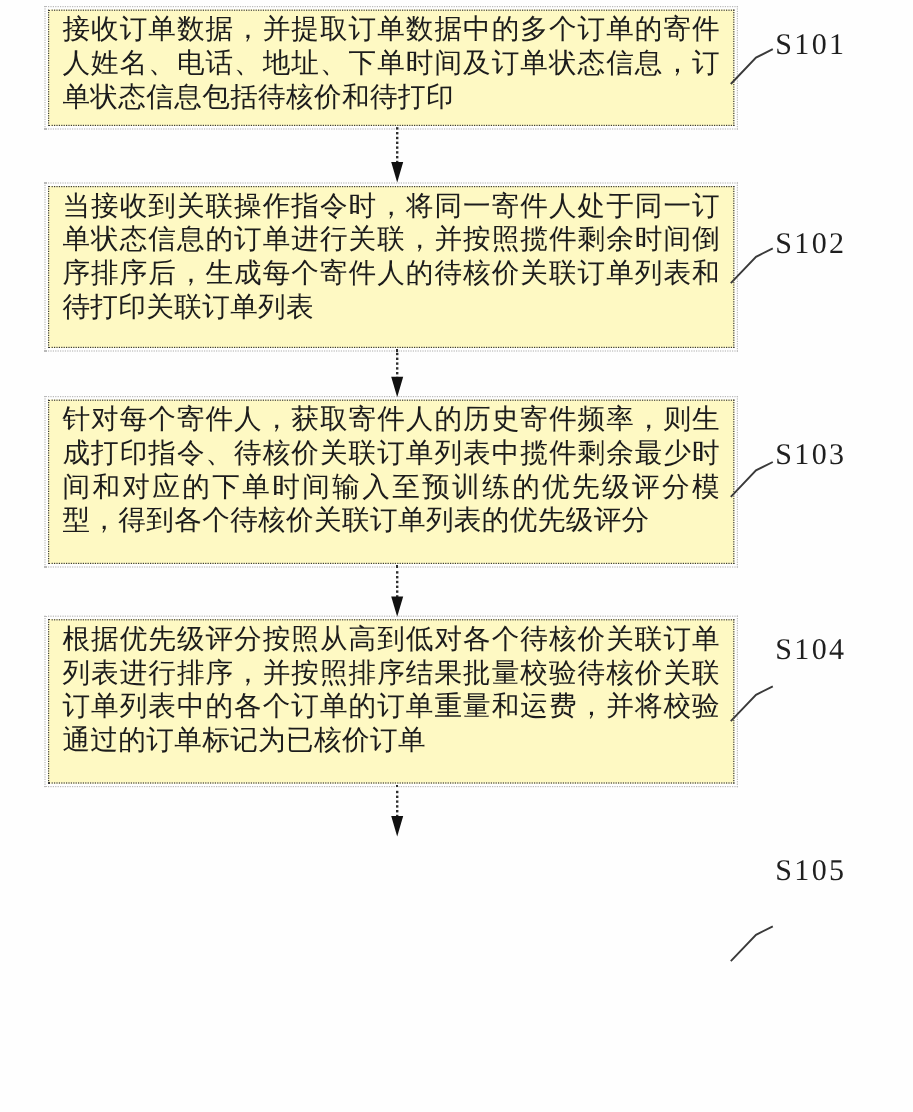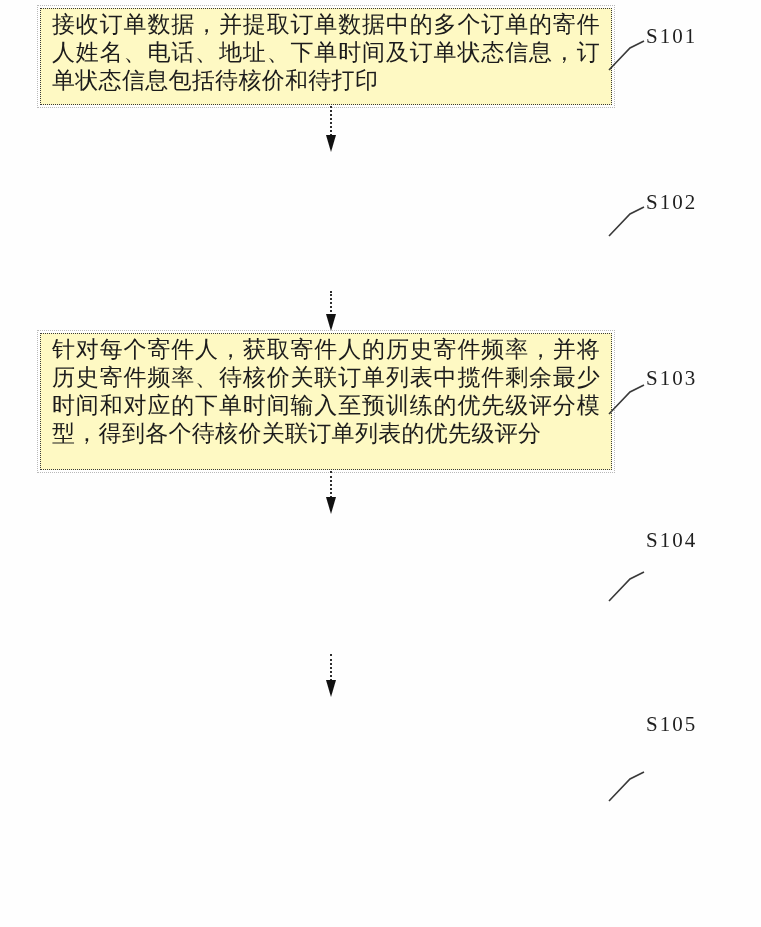--- a/index.html
+++ b/index.html
@@ -66,21 +66,21 @@
     height: 40px;
   }
   .leader path {
     fill: none;
     stroke: #3a3a3a;
     stroke-width: 1.6;
   }
   .step-label {
     position: absolute;
     left: 646px;
-    font-size: 21px;
+    font-size: 25px;
     letter-spacing: 2px;
     color: #1f1f1f;
     white-space: nowrap;
   }
 </style>
 </head>
 <body>
 
 <div class="canvas">
 
@@ -89,41 +89,47 @@
   </div>
   <div class="flow-arrow" style="top:106px; height:46px;">
     <span class="shaft"></span>
     <span class="head"></span>
   </div>
   <svg class="leader" style="left:606px; top:34px;" viewBox="0 0 40 40">
     <path d="M3 36 L24 14 L38 7"></path>
   </svg>
   <div class="step-label" style="top:24px;">S101</div>
 
+  <div class="step-box" style="top:155px; height:135px;">
+    <p class="step-text">当接收到关联操作指令时，将同一寄件人处于同一订单状态信息的订单进行关联，并按照揽件剩余时间倒序排序后，生成每个寄件人的待核价关联订单列表和待打印关联订单列表</p>
+  </div>
   <div class="flow-arrow" style="top:291px; height:40px;">
     <span class="shaft"></span>
     <span class="head"></span>
   </div>
   <svg class="leader" style="left:606px; top:200px;" viewBox="0 0 40 40">
     <path d="M3 36 L24 14 L38 7"></path>
   </svg>
   <div class="step-label" style="top:190px;">S102</div>
 
   <div class="step-box" style="top:333px; height:137px;">
-    <p class="step-text">针对每个寄件人，获取寄件人的历史寄件频率，并将历史寄件频率、待核价关联订单列表中揽件剩余最少时间和对应的下单时间输入至预训练的优先级评分模型，得到各个待核价关联订单列表的优先级评分</p>
+    <p class="step-text">针对每个寄件人，获取寄件人的历史寄件频率，则生成打印指令、待核价关联订单列表中揽件剩余最少时间和对应的下单时间输入至预训练的优先级评分模型，得到各个待核价关联订单列表的优先级评分</p>
   </div>
   <div class="flow-arrow" style="top:471px; height:43px;">
     <span class="shaft"></span>
     <span class="head"></span>
   </div>
   <svg class="leader" style="left:606px; top:378px;" viewBox="0 0 40 40">
     <path d="M3 36 L24 14 L38 7"></path>
   </svg>
   <div class="step-label" style="top:366px;">S103</div>
 
+  <div class="step-box" style="top:516px; height:137px;">
+    <p class="step-text">根据优先级评分按照从高到低对各个待核价关联订单列表进行排序，并按照排序结果批量校验待核价关联订单列表中的各个订单的订单重量和运费，并将校验通过的订单标记为已核价订单</p>
+  </div>
   <div class="flow-arrow" style="top:654px; height:43px;">
     <span class="shaft"></span>
     <span class="head"></span>
   </div>
   <svg class="leader" style="left:606px; top:565px;" viewBox="0 0 40 40">
     <path d="M3 36 L24 14 L38 7"></path>
   </svg>
   <div class="step-label" style="top:528px;">S104</div>
 
   <svg class="leader" style="left:606px; top:765px;" viewBox="0 0 40 40">

